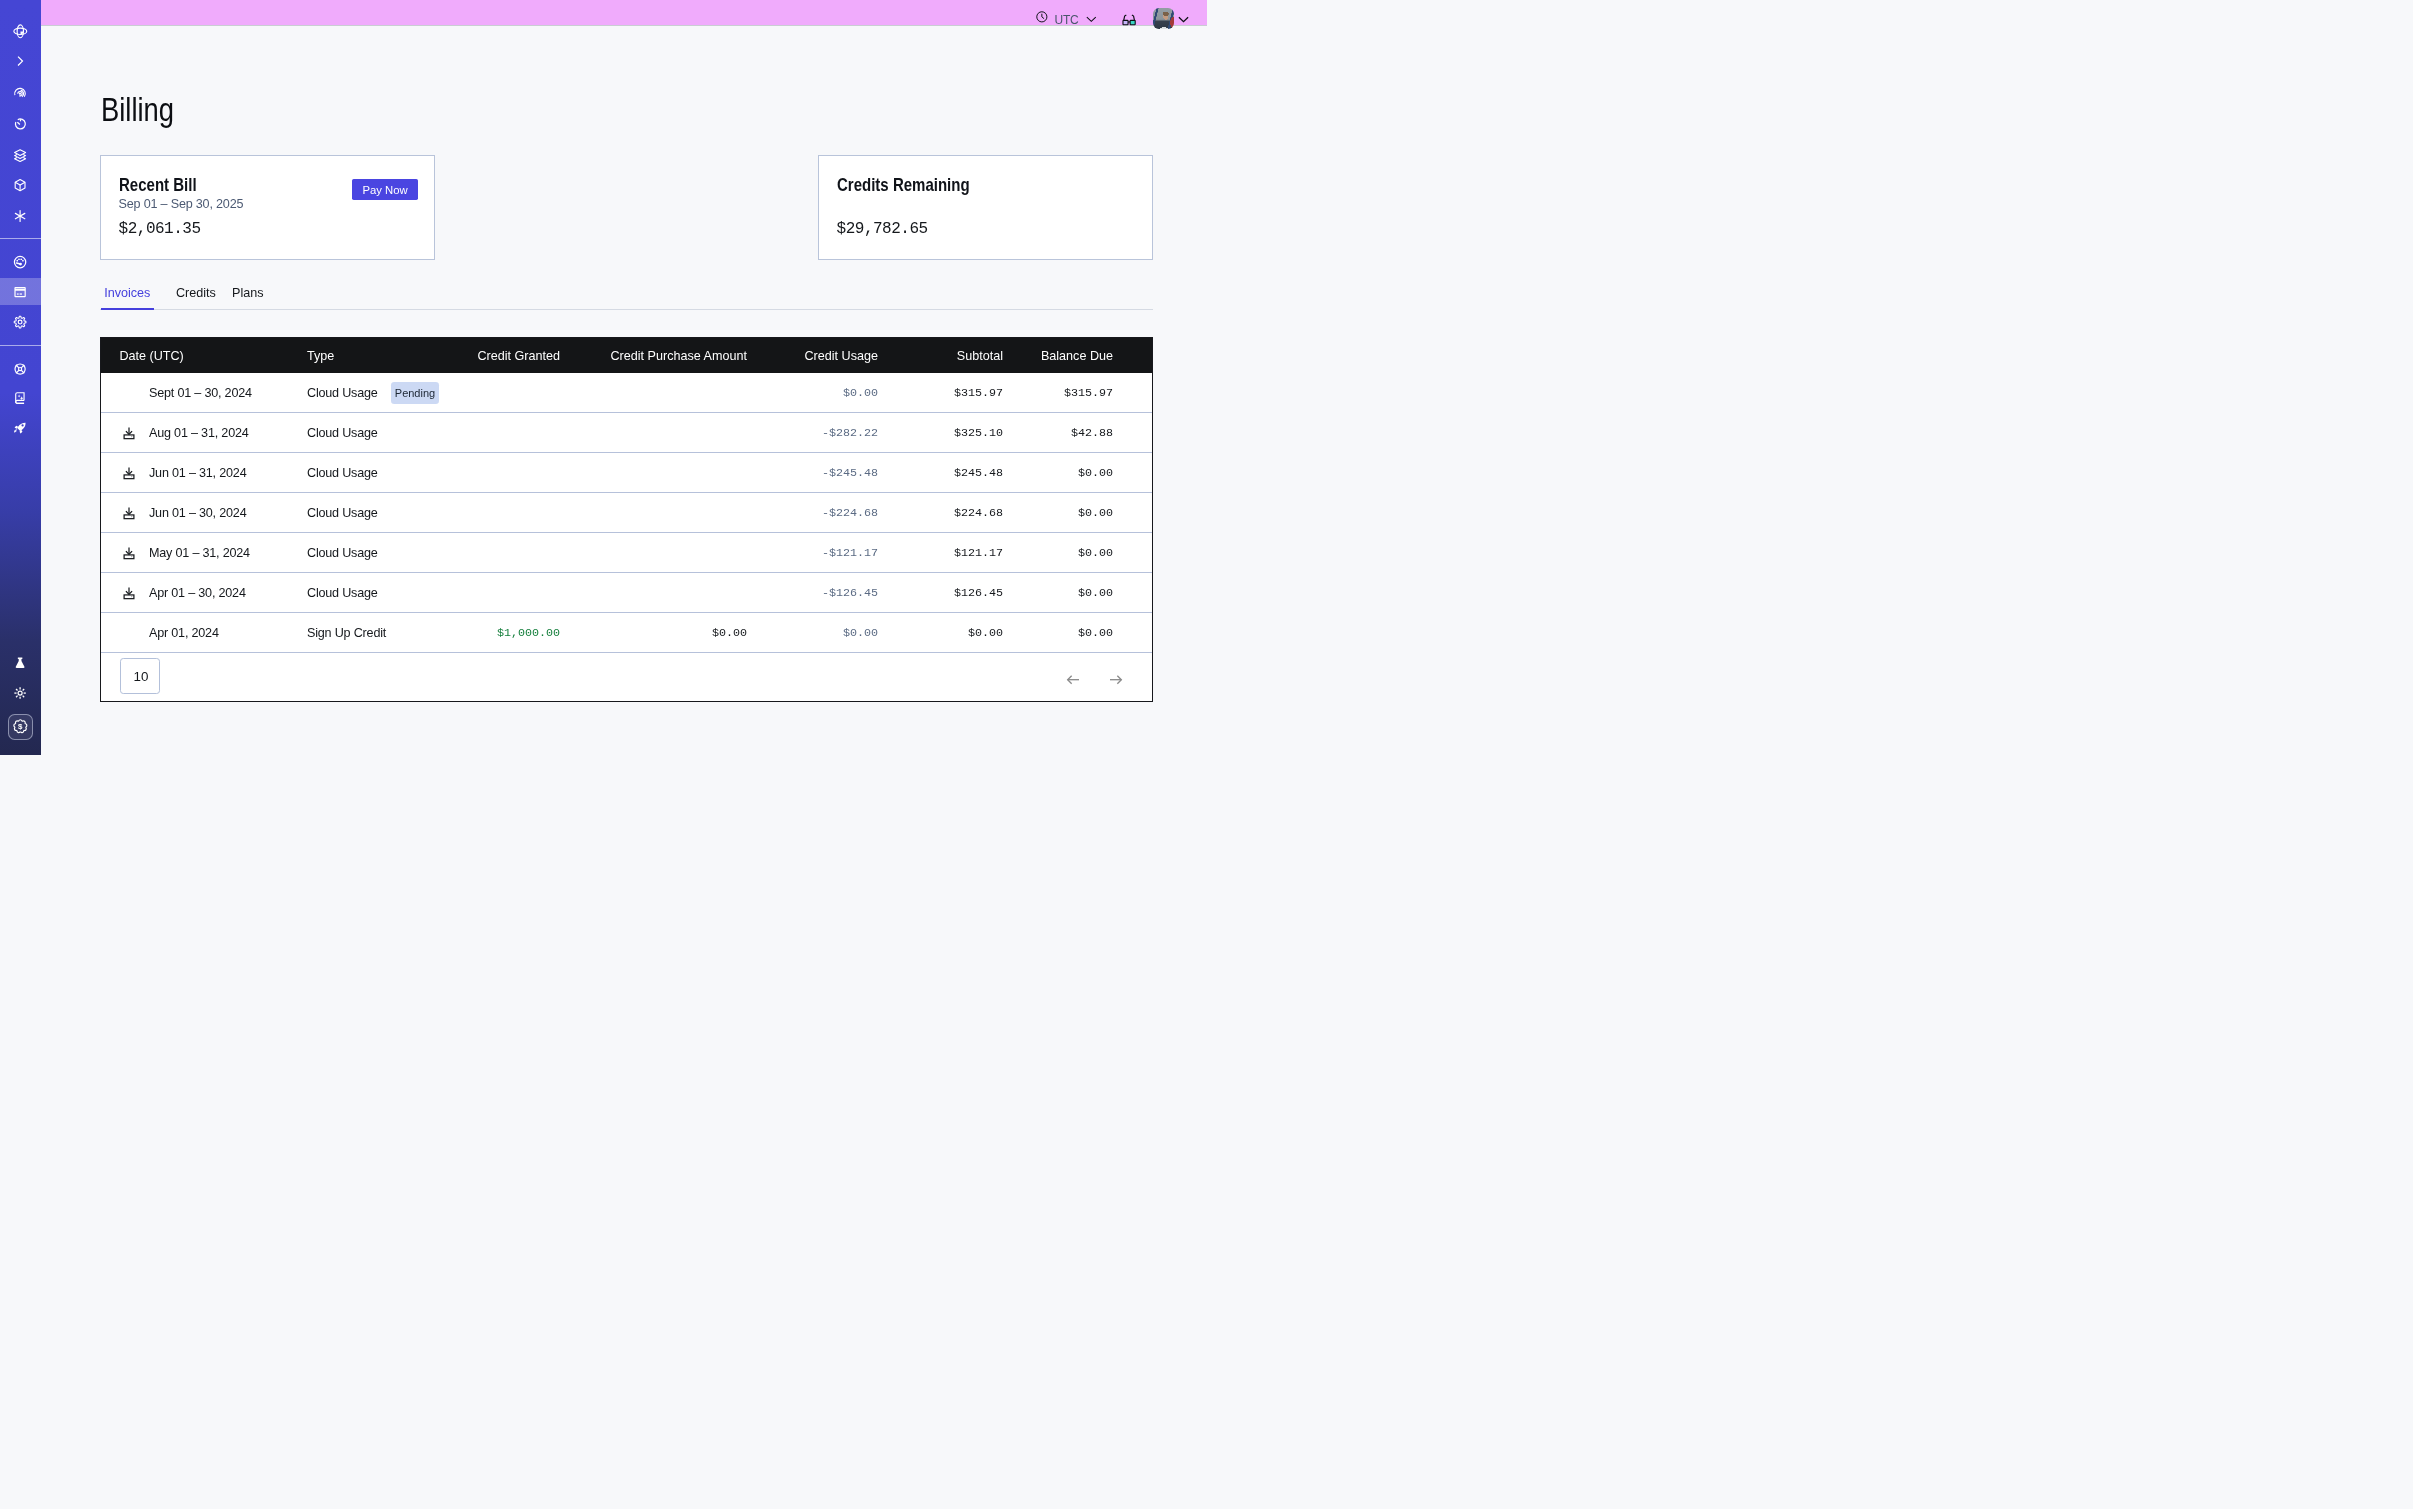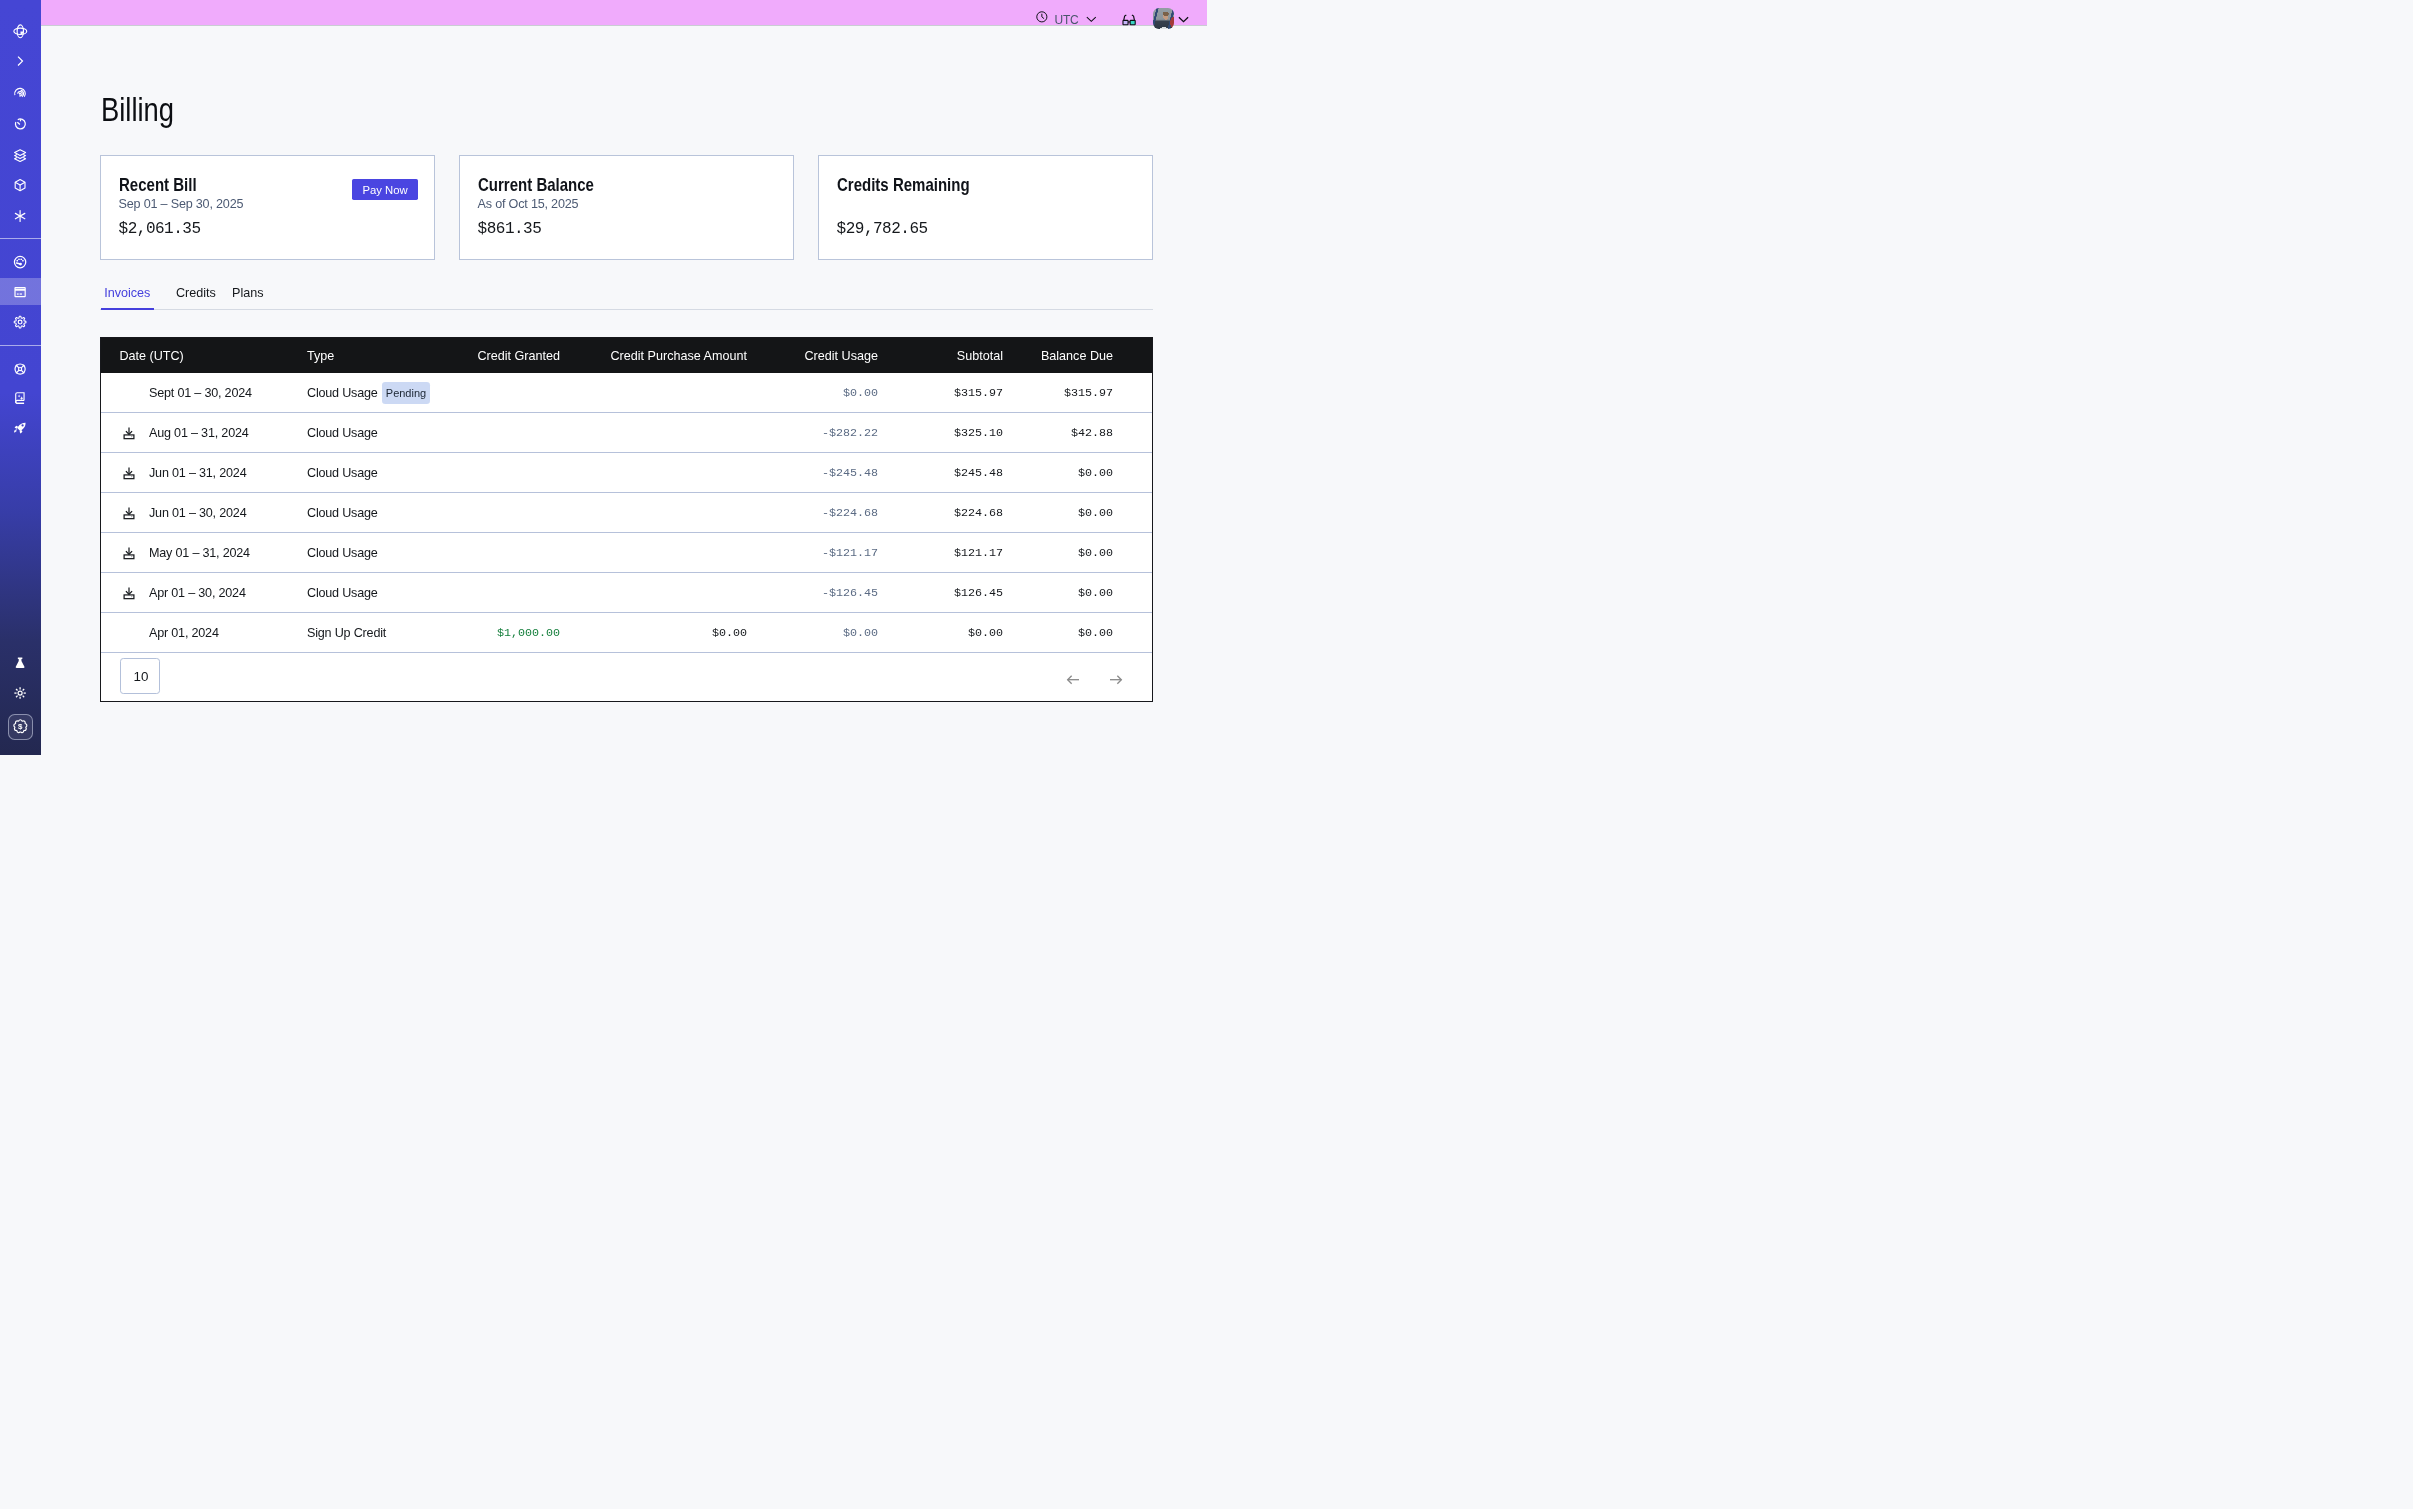--- a/index.html
+++ b/index.html
@@ -49,21 +49,21 @@
   #tbl { position:absolute; left:100px; top:337px; width:1053px; height:365px; background:#fff;
     border:1.3px solid #17181c; border-bottom-width:1.7px; }
   #thead { position:absolute; left:0; top:0; width:100%; height:35px; background:#141517; }
   #thead .h { position:absolute; top:0; height:35px; display:flex; align-items:center; color:#fff; font-size:12.6px; font-weight:400; white-space:nowrap; }
   .row { position:absolute; left:0; width:100%; height:40px; border-bottom:0.8px solid #b6c1da; }
   .cell { position:absolute; top:0; height:40px; display:flex; align-items:center; font-size:12.6px; letter-spacing:-0.2px; color:#15181c; white-space:nowrap; }
   .money { font-family:"Liberation Mono",monospace; font-size:11.7px; letter-spacing:0; justify-content:flex-end; }
   .slate { color:#5b6b84; }
   .green { color:#157f3c; }
   .badge { display:inline-flex; align-items:center; justify-content:center; height:22px;
-    background:#ccd9f4; border-radius:3.3px; font-size:11px; letter-spacing:0; color:#1c2633; margin-left:4px; padding:0 4.2px; }
+    background:#ccd9f4; border-radius:3.3px; font-size:11px; letter-spacing:0; color:#1c2633; margin-left:13px; padding:0 4.2px; }
   #pager { position:absolute; left:0; top:315px; width:100%; height:49px; }
   #psel { position:absolute; left:19px; top:5px; width:40px; height:36px; border:0.8px solid #b3c0da; border-radius:3.3px;
     background:#fff; display:flex; align-items:center; }
   #psel span { font-size:13.4px; color:#15181c; margin-left:12.6px; }
 
   #utc { left:995px; gap:6.9px; }
   #glasses { position:absolute; left:1081px; top:13.4px; }
   #avchev { position:absolute; left:1136px; top:12.6px; }
   #dollarbox { position:absolute; left:7.5px; top:714px; width:25.5px; height:25.5px; border:1.3px solid rgba(195,200,222,0.6);
     border-radius:6.7px; background:rgba(255,255,255,0.08); display:flex; align-items:center; justify-content:center; }
@@ -223,25 +223,20 @@
       </svg>
   </div>
   <h1>Billing</h1>
 
   <div class="card" style="left:100px;">
     <div class="t">Recent Bill</div>
     <div class="s">Sep 01 – Sep 30, 2025</div>
     <div class="v">$2,061.35</div>
     <div id="paynow">Pay Now</div>
   </div>
-  <div class="card" style="left:459px;">
-    <div class="t">Current Balance</div>
-    <div class="s">As of Oct 15, 2025</div>
-    <div class="v">$861.35</div>
-  </div>
   <div class="card" style="left:818px;">
     <div class="t">Credits Remaining</div>
     <div class="v">$29,782.65</div>
   </div>
 
   <div id="tabline"></div>
   <div id="tabul"></div>
   <div id="tabs">
     <div class="tab active" style="left:4.2px;">Invoices</div>
     <div class="tab" style="left:76px;text-align:center;">Credits</div>

